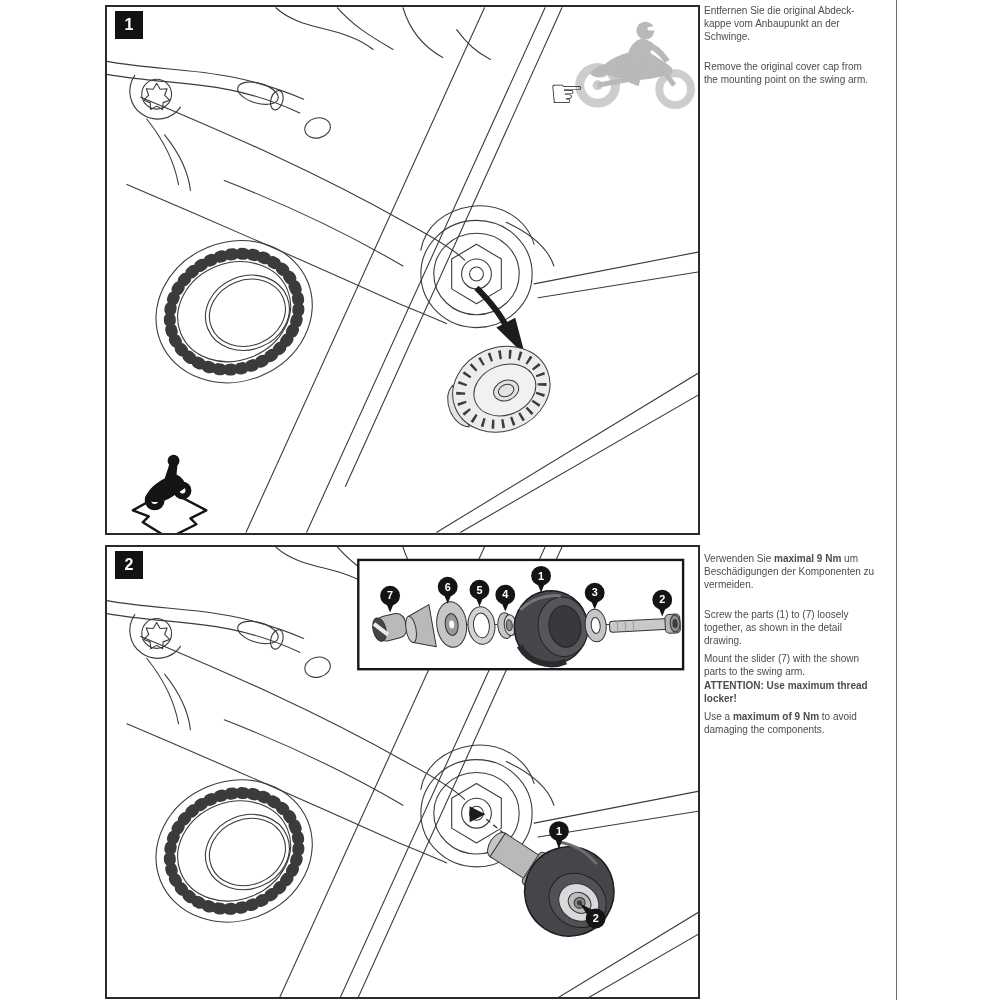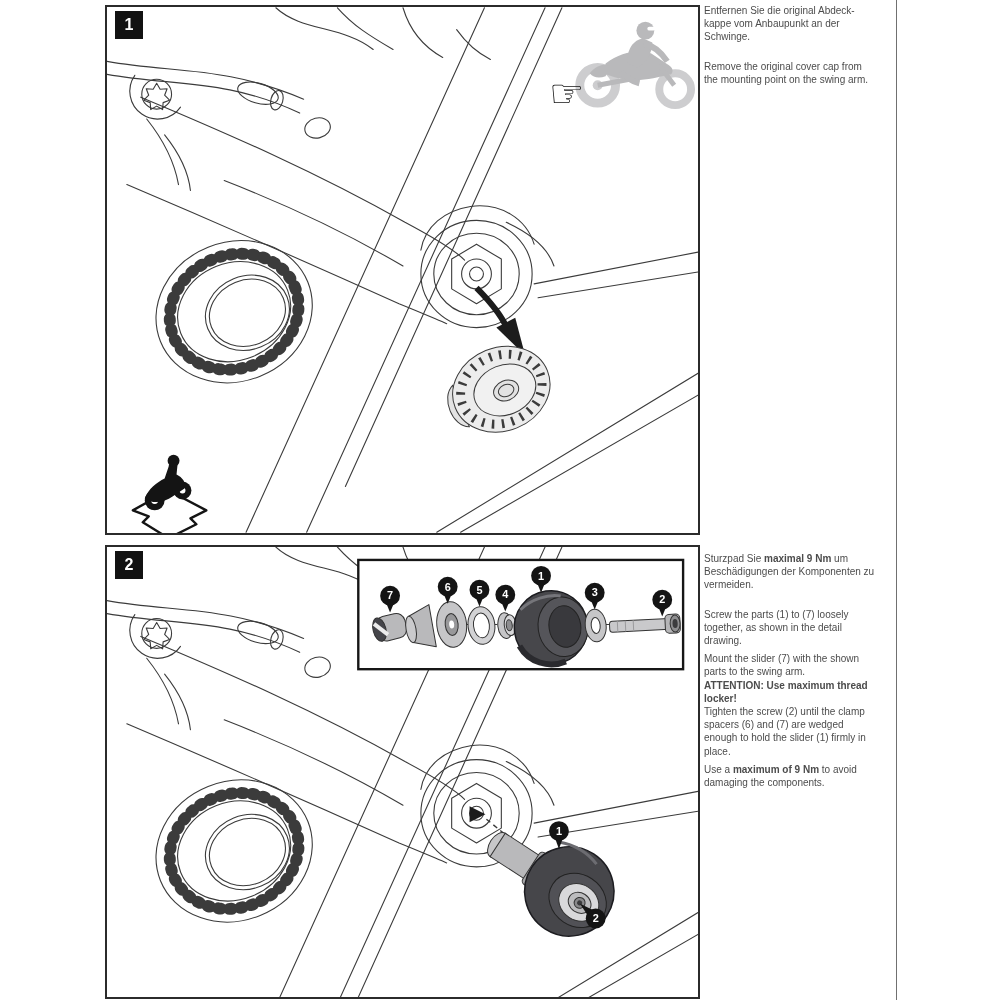--- a/index.html
+++ b/index.html
@@ -255,25 +255,24 @@
   </div>
 
   <div class="col" id="text1">
     <p>Entfernen Sie die original Abdeck­kappe vom Anbaupunkt an der Schwinge.</p>
     <p class="gap">Remove the original cover cap from the mounting point on the swing arm.</p>
   </div>
 
   <div class="col" id="text2">
     <p>
     </p>
-    <p><span>Sturzpad Sie </span><strong>maximal 9 Nm</strong><span> um Beschädigungen der Komponenten zu vermeiden.</span></p>
+    <p><span>Verwenden Sie </span><strong>maximal 9 Nm</strong><span> um Beschädigungen der Komponenten zu vermeiden.</span></p>
 
     <p class="gap">Screw the parts (1) to (7) loosely together, as shown in the detail drawing.</p>
     <p>
       <span class="seg">Mount the slider (7) with the shown parts to the swing arm.</span>
       <strong class="seg">ATTENTION: Use maximum thread locker!</strong>
-      <span class="seg">Tighten the screw (2) until the clamp spacers (6) and (7) are wedged enough to hold the slider (1) firmly in place.</span>
     </p>
     <p><span>Use a </span><strong>maximum of 9 Nm</strong><span> to avoid damaging the components.</span></p>
   </div>
 
   <div class="vrule"></div>
 </div>
 
 </body></html>

